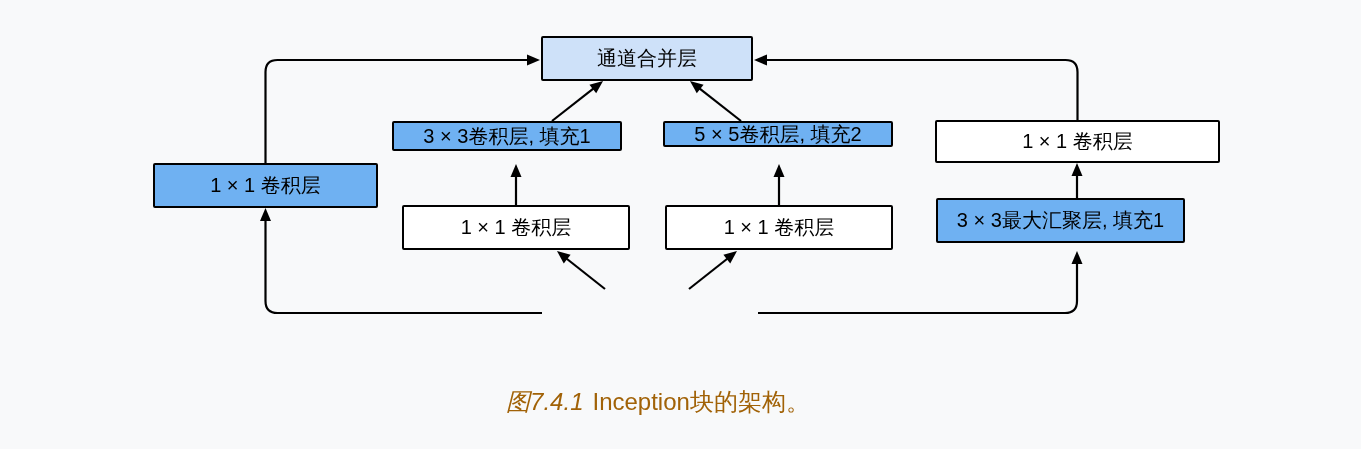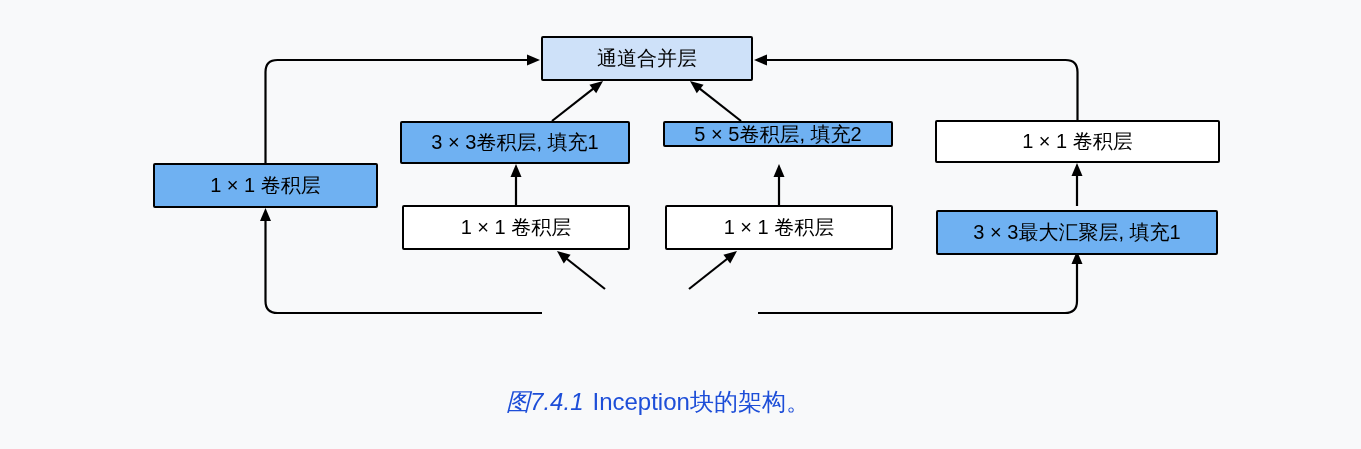--- a/index.html
+++ b/index.html
@@ -22,21 +22,21 @@
     white-space:nowrap;
     z-index:2;
   }
   .light{background:#cee1f9;}
   .medium{background:#6fb1f2;}
   .white{background:#ffffff;}
   .caption{
     position:absolute;
     top:386px;left:658px;
     transform:translateX(-50%);
-    font-size:24px;color:#1d4ed8;
+    font-size:24px;color:#a16207;
     white-space:nowrap;
   }
   .fig-num{font-style:italic;margin-right:9px;}
 </style>
 </head>
 <body>
 
 <div class="canvas">
 
   <svg class="arrows" width="1361" height="449" viewBox="0 0 1361 449" fill="none" stroke="#000000" stroke-width="2.2">
@@ -56,21 +56,21 @@
     <path d="M 542 313 H 277.5 Q 265.5 313 265.5 301 V 220" marker-end="url(#ah)"></path>
     <path d="M 758 313 H 1065 Q 1077 313 1077 301 V 263" marker-end="url(#ah)"></path>
     <path d="M 605 289 L 566.4 258.5" marker-end="url(#ah)"></path>
     <path d="M 689 289 L 727.6 258.5" marker-end="url(#ah)"></path>
   </svg>
 
   <div class="node light" style="left:541px;top:36px;width:212px;height:45px">
     <span>通道合并层</span>
   </div>
 
-  <div class="node medium" style="left:400px;top:121px;width:230px;height:43px">
+  <div class="node medium" style="left:392px;top:121px;width:230px;height:30px">
     <span>3 × 3卷积层, 填充1</span>
   </div>
 
   <div class="node medium" style="left:663px;top:121px;width:230px;height:26px">
     <span>5 × 5卷积层, 填充2</span>
   </div>
 
   <div class="node white" style="left:935px;top:120px;width:285px;height:43px">
     <span>1 × 1 卷积层</span>
   </div>
@@ -80,21 +80,21 @@
   </div>
 
   <div class="node white" style="left:402px;top:205px;width:228px;height:45px">
     <span>1 × 1 卷积层</span>
   </div>
 
   <div class="node white" style="left:665px;top:205px;width:228px;height:45px">
     <span>1 × 1 卷积层</span>
   </div>
 
-  <div class="node medium" style="left:936px;top:210px;width:282px;height:45px">
+  <div class="node medium" style="left:936px;top:198px;width:249px;height:45px">
     <span>3 × 3最大汇聚层, 填充1</span>
   </div>
 
 
   <div class="caption">
     <span class="fig-num">图7.4.1</span><span>Inception块的架构。</span>
   </div>
 
 </div>
 

